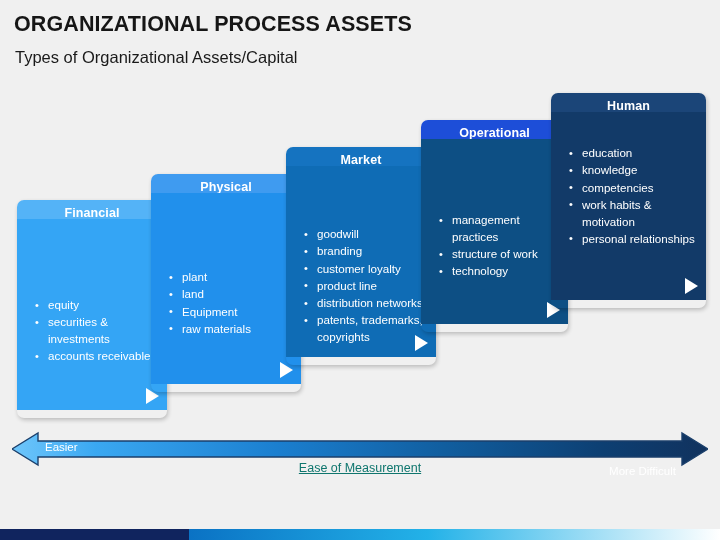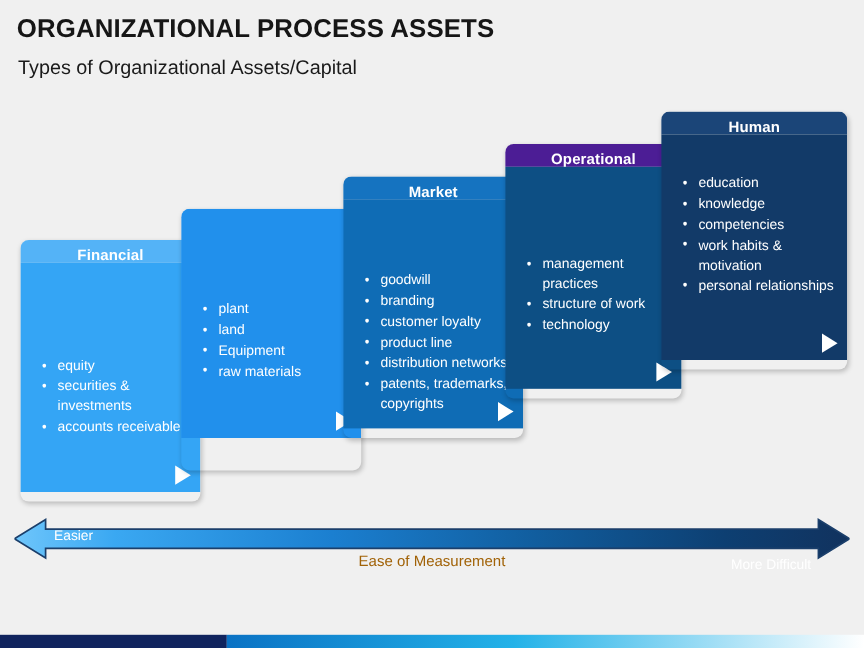--- a/index.html
+++ b/index.html
@@ -147,21 +147,22 @@
     white-space: nowrap;
     margin-top: 24px;
   }
   .axis-caption {
     position: absolute;
     left: 0;
     top: 461px;
     width: 720px;
     text-align: center;
     font-size: 12.5px;
-    color: #a16207;
+    color: #0f766e;
+    text-decoration: underline;
   }
 
   
   .bottom-strip {
     position: absolute;
     left: 0;
     bottom: 0;
     width: 720px;
     height: 11px;
     display: flex;
@@ -185,20 +186,21 @@
         <ul class="bullets">
           <li>equity</li>
           <li>securities &amp; investments</li>
           <li>accounts receivable</li>
         </ul>
         <div class="play-arrow"></div>
       </div>
     </div>
 
     <div class="card" id="card-physical">
+      <div class="card-header" style="background: rgb(63, 155, 240);">Physical</div>
       <div class="card-body" style="background: rgb(33, 144, 236);">
         <ul class="bullets">
           <li>plant</li>
           <li>land</li>
           <li>Equipment</li>
           <li>raw materials</li>
         </ul>
         <div class="play-arrow"></div>
       </div>
     </div>
@@ -212,21 +214,21 @@
           <li>customer loyalty</li>
           <li>product line</li>
           <li>distribution networks</li>
           <li>patents, trademarks, copyrights</li>
         </ul>
         <div class="play-arrow"></div>
       </div>
     </div>
 
     <div class="card" id="card-operational">
-      <div class="card-header" style="background: #4c1d95;">Operational</div>
+      <div class="card-header" style="background: #1d4ed8;">Operational</div>
       <div class="card-body" style="background: rgb(13, 79, 132);">
         <ul class="bullets">
           <li>management practices</li>
           <li>structure of work</li>
           <li>technology</li>
         </ul>
         <div class="play-arrow"></div>
       </div>
     </div>
 

